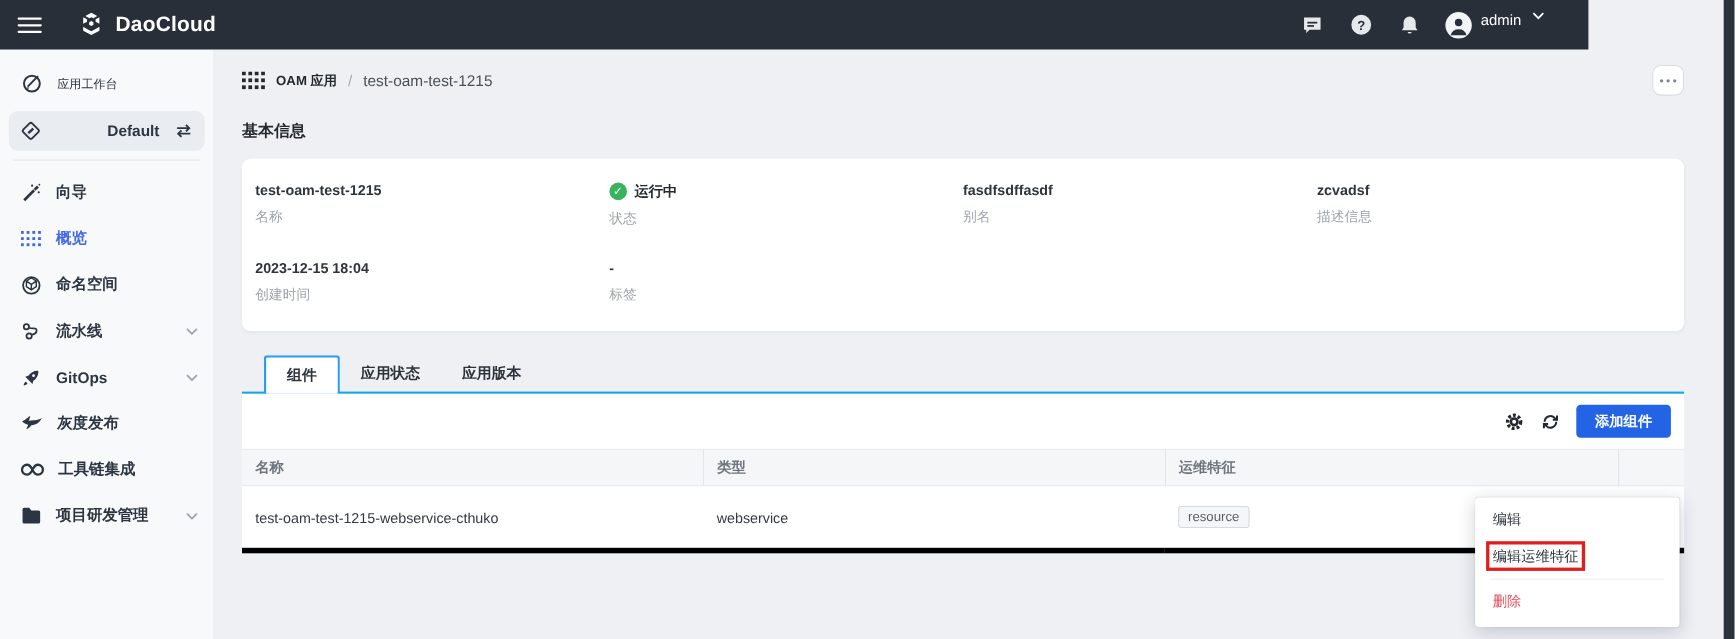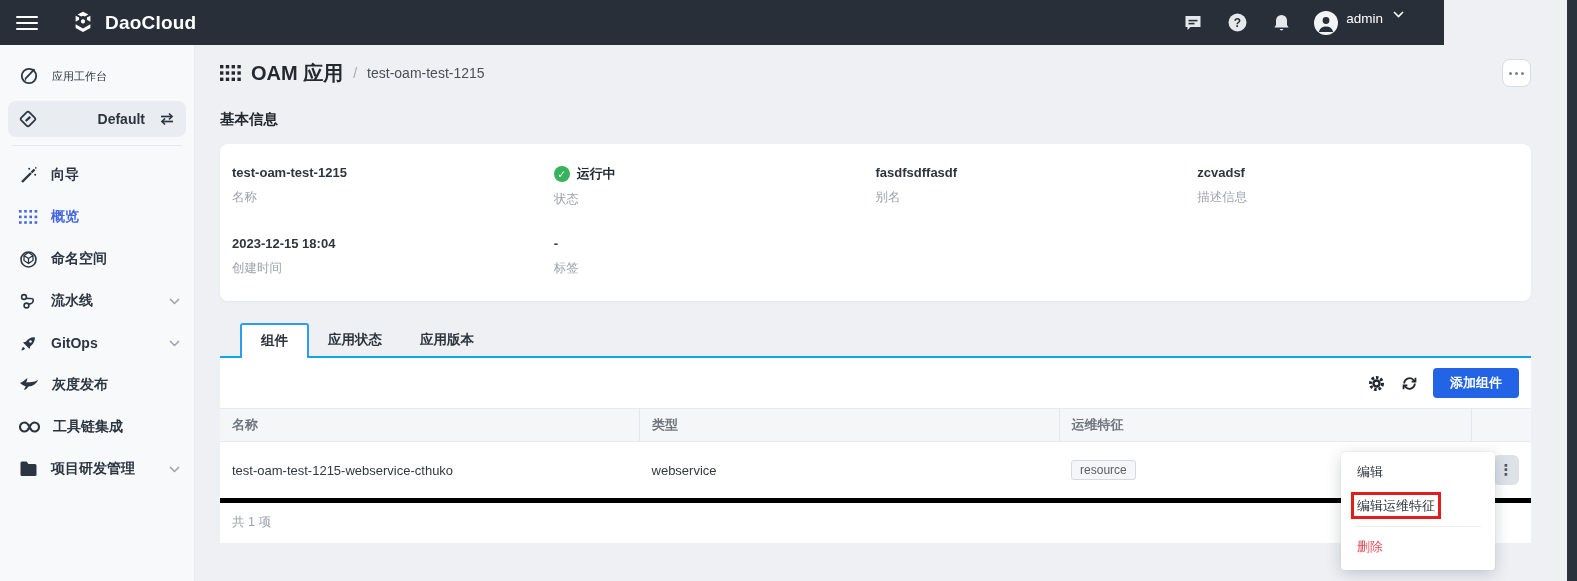--- a/index.html
+++ b/index.html
@@ -46,21 +46,21 @@
   }
   .side-pill .lbl { flex:1; }
   .side-divider { border-top:1px solid #e4e7eb; margin:8px 12px; }
   .side-item.active { color:#4468e4; }
   .chev-gray { color:#9aa1aa; }
 
   
   .main { position:absolute; top:45px; left:195px; width:1372px; height:536px; padding:13px 36px 0 25px; }
 
   .crumb-row { display:flex; align-items:center; height:30px; }
-  .crumb-root { display:flex; align-items:center; gap:10px; font-size:20px; font-weight:bold; color:#23292f; }
+  .crumb-root { display:flex; align-items:center; gap:10px; font-size:12px; font-weight:bold; color:#23292f; }
   .crumb-sep { color:#a6abb3; margin:0 10px; font-size:14px; }
   .crumb-cur { color:#4a5058; font-size:14px; }
   .more-btn {
     margin-left:auto; width:29px; height:28px; background:#fff; border:1px solid #d8dbe0;
     border-radius:8px; display:flex; align-items:center; justify-content:center; gap:3px; cursor:pointer;
   }
   .more-btn i { width:3px; height:3px; border-radius:50%; background:#7b828b; display:block; }
 
   .section-title { margin-top:22px; font-size:14.5px; font-weight:bold; color:#23292f; }
 
@@ -110,21 +110,21 @@
   }
   .kebab-btn {
     width:26px; height:30px; border-radius:6px; background:#dde2e8; color:#525a63;
     display:flex; align-items:center; justify-content:center; font-size:15px; font-weight:bold;
     cursor:pointer; margin-left:auto; user-select:none;
   }
   .table-footer { padding:11px 12px 12px; font-size:12.5px; color:#9ba1a9; }
 
   
   .ctx-menu {
-    position:absolute; left:1341px; top:452px; width:154px; background:#fff; z-index:50;
+    position:absolute; left:1341px; top:452px; width:186px; background:#fff; z-index:50;
     border-radius:3px; box-shadow:0 4px 16px rgba(25,35,55,.20), 0 0 1px rgba(25,35,55,.25); padding:3px 0 6px;
   }
   .ctx-item { padding:8px 16px; font-size:13px; color:#2e343b; cursor:pointer; }
   .ctx-item .ann { outline:3px solid #e01e1e; outline-offset:3px; }
   .ctx-divider { border-top:1px solid #ebedf0; margin:3px 14px; }
   .ctx-item.danger { color:#e34d59; }
 
   svg { display:block; }
 </style>
 </head>
@@ -439,21 +439,20 @@
           <td>
             <span class="chip">resource</span>
           </td>
           <td>
             <span class="kebab-btn">⋮</span>
           </td>
         </tr>
       </tbody>
     </table>
 
-    <div class="table-footer">共 1 项</div>
   </div>
 
 </div>
 
 <div class="ctx-menu">
   <div class="ctx-item">
     <span>编辑</span>
   </div>
   <div class="ctx-item">
     <span class="ann">编辑运维特征</span>

